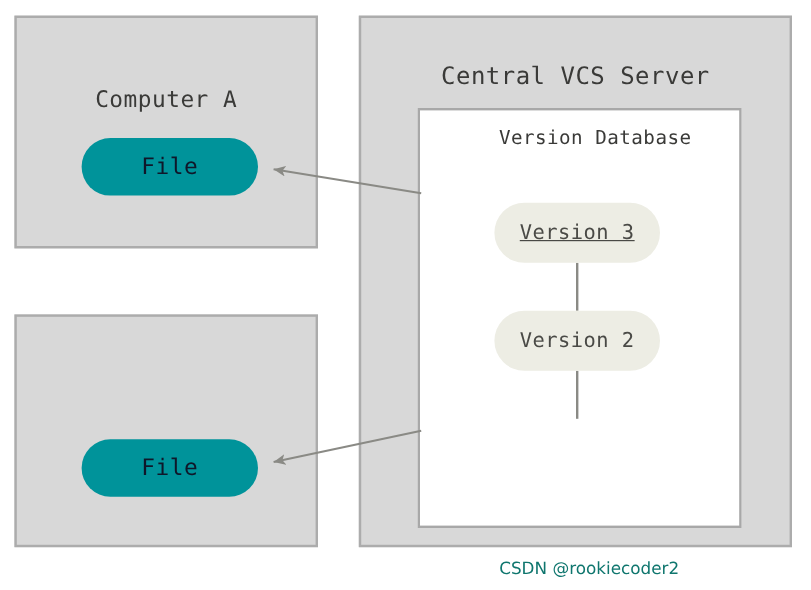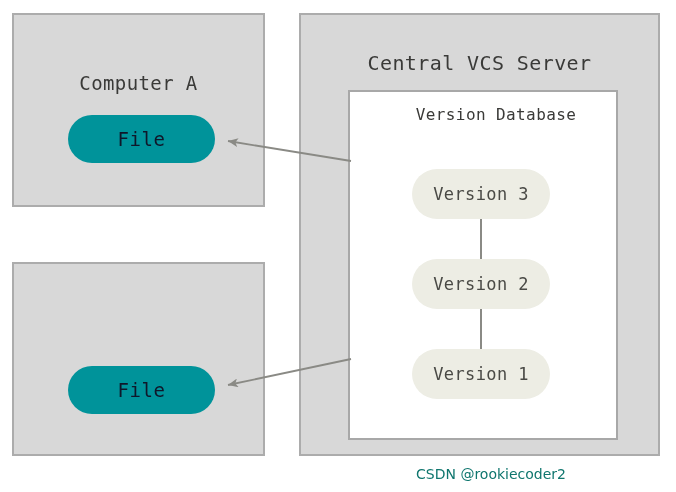--- a/index.html
+++ b/index.html
@@ -85,21 +85,21 @@
     height: 50px;
     background: #EDEDE4;
     border-radius: 25px;
     display: flex;
     align-items: center;
     justify-content: center;
     color: #4A4A46;
     font-size: 17px;
     letter-spacing: 0.4px;
   }
-  #version-pill-3 { top: 169px; }
+  #version-pill-3 { top: 169px; text-decoration: underline; }
   #version-pill-2 { top: 259px; }
   #version-pill-1 { top: 349px; }
 
   
   .connector {
     position: absolute;
     left: 480px;
     width: 2px;
     background: #8A8A85;
   }
@@ -157,21 +157,20 @@
 
   <div id="version-db-box">
     <div class="box-title" id="db-title" style="top:13px;">Version Database</div>
   </div>
 
   <div class="connector" id="connector-3-2"></div>
   <div class="connector" id="connector-2-1"></div>
 
   <div class="version-pill" id="version-pill-3">Version 3</div>
   <div class="version-pill" id="version-pill-2">Version 2</div>
-  <div class="version-pill" id="version-pill-1">Version 1</div>
 
   <svg id="arrow-layer" viewBox="0 0 676 492">
     <defs>
       <marker id="arrowhead" markerWidth="11" markerHeight="9" refX="10" refY="4.5" orient="auto" markerUnits="userSpaceOnUse">
         <path d="M 10 4.5 L 0 0 L 2.5 4.5 L 0 9 Z" fill="#8A8A85"></path>
       </marker>
     </defs>
 
     <line x1="351" y1="161" x2="228" y2="141" stroke="#8A8A85" stroke-width="1.8" marker-end="url(#arrowhead)"></line>
 

